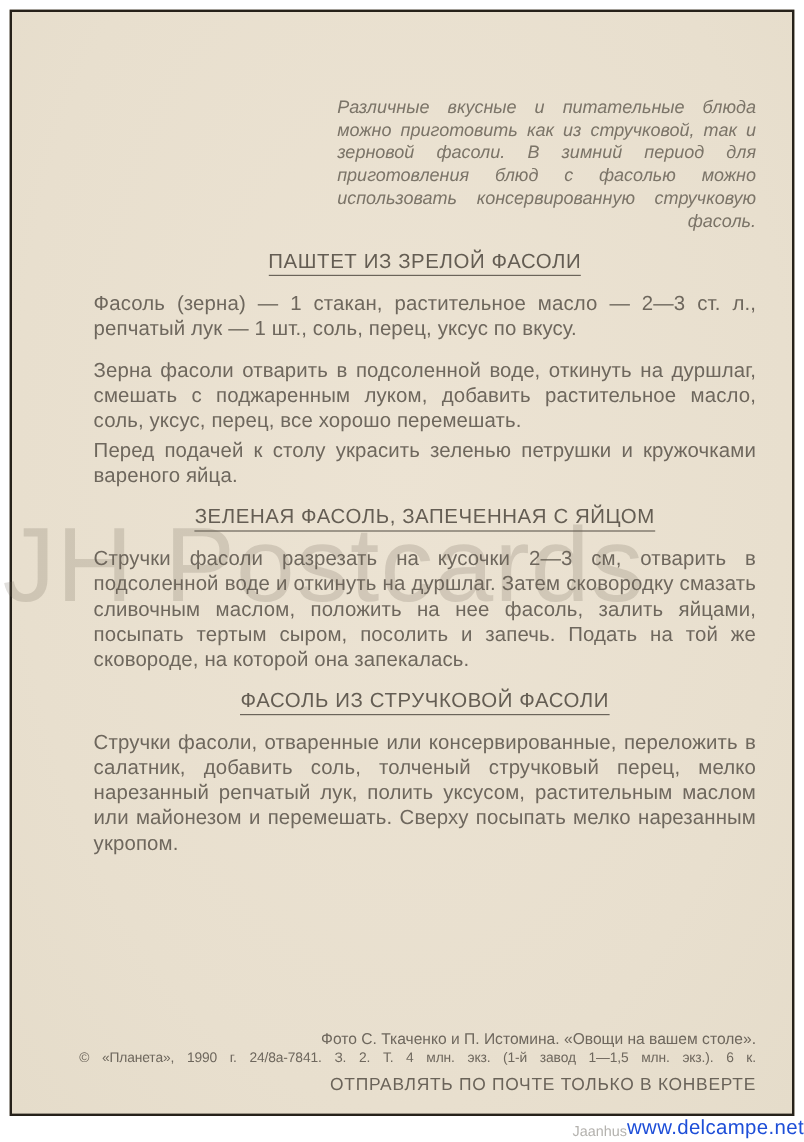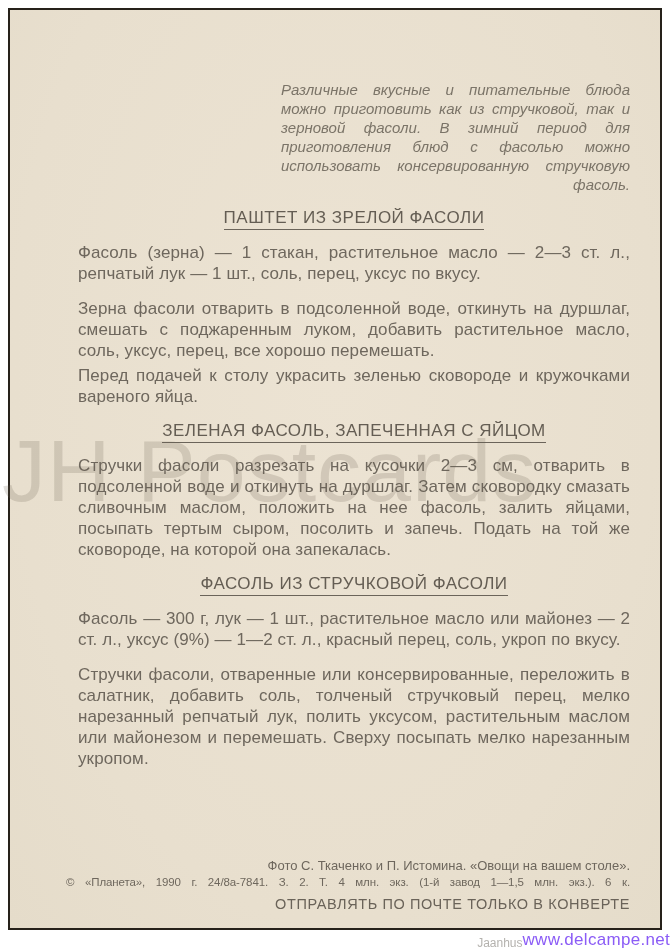--- a/index.html
+++ b/index.html
@@ -102,48 +102,47 @@
     align-items:flex-end;
     box-sizing:border-box;
     padding:0 0 2px 10px;
   }
   .band-left{
     font-size:12px;
     color:#b4b2ae;
   }
   .band-right{
     font-size:17px;
-    color:#8b5cf6;
+    color:#1d4ed8;
     letter-spacing:0.3px;
   }
 </style>
 </head>
 <body>
 
 <div class="page">
 
   <div class="card">
 
     <p class="intro">Различные вкусные и питательные блюда можно приготовить как из стручковой, так и зерновой фасоли. В зимний период для приготовления блюд с фасолью можно использовать консервированную стручковую фасоль.</p>
 
     <section class="recipe">
       <h2 class="rtitle"><span class="utext">ПАШТЕТ ИЗ ЗРЕЛОЙ ФАСОЛИ</span></h2>
       <p class="ing">Фасоль (зерна) — 1 стакан, растительное масло — 2—3 ст. л., репчатый лук — 1 шт., соль, перец, уксус по вкусу.</p>
       <p class="step">Зерна фасоли отварить в подсоленной воде, откинуть на дуршлаг, смешать с поджаренным луком, добавить растительное масло, соль, уксус, перец, все хорошо перемешать.</p>
-      <p class="step">Перед подачей к столу украсить зеленью сковороде и кружочками вареного яйца.</p>
+      <p class="step">Перед подачей к столу украсить зеленью петрушки и кружочками вареного яйца.</p>
     </section>
 
     <section class="recipe">
       <h2 class="rtitle"><span class="utext">ЗЕЛЕНАЯ ФАСОЛЬ, ЗАПЕЧЕННАЯ С ЯЙЦОМ</span></h2>
       <p class="step">Стручки фасоли разрезать на кусочки 2—3 см, отварить в подсоленной воде и откинуть на дуршлаг. Затем сковородку смазать сливочным маслом, положить на нее фасоль, залить яйцами, посыпать тертым сыром, посолить и запечь. Подать на той же сковороде, на которой она запекалась.</p>
     </section>
 
     <section class="recipe">
       <h2 class="rtitle"><span class="utext">ФАСОЛЬ ИЗ СТРУЧКОВОЙ ФАСОЛИ</span></h2>
-      <p class="ing">Фасоль — 300 г, лук — 1 шт., растительное масло или майонез — 2 ст. л., уксус (9%) — 1—2 ст. л., красный перец, соль, укроп по вкусу.</p>
       <p class="step">Стручки фасоли, отваренные или консервированные, переложить в салатник, добавить соль, толченый стручковый перец, мелко нарезанный репчатый лук, полить уксусом, растительным маслом или майонезом и перемешать. Сверху посыпать мелко нарезанным укропом.</p>
     </section>
 
     <div class="footer">
       <div class="f1">Фото С. Ткаченко и П. Истомина. «Овощи на вашем столе».</div>
       <div class="f2">©  «Планета», 1990 г. 24/8а-7841. З. 2. Т. 4 млн. экз. (1-й завод 1—1,5 млн. экз.). 6 к.</div>
       <div class="f3">ОТПРАВЛЯТЬ ПО ПОЧТЕ ТОЛЬКО В КОНВЕРТЕ</div>
     </div>
 
   </div>

